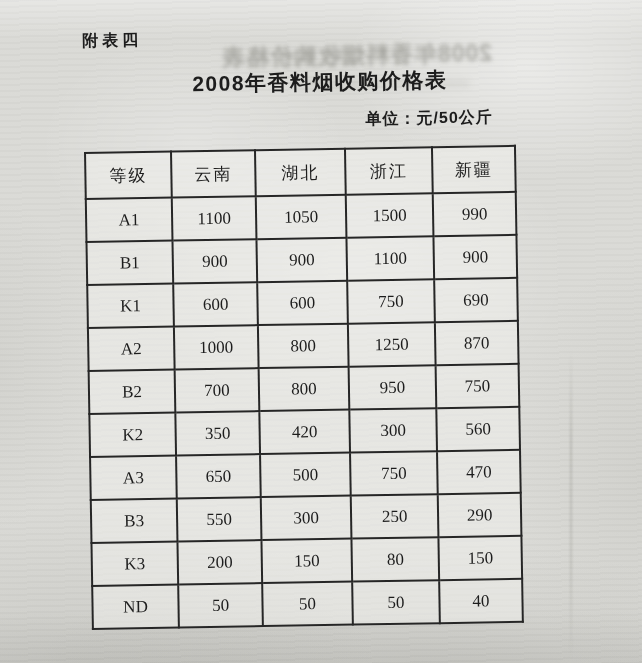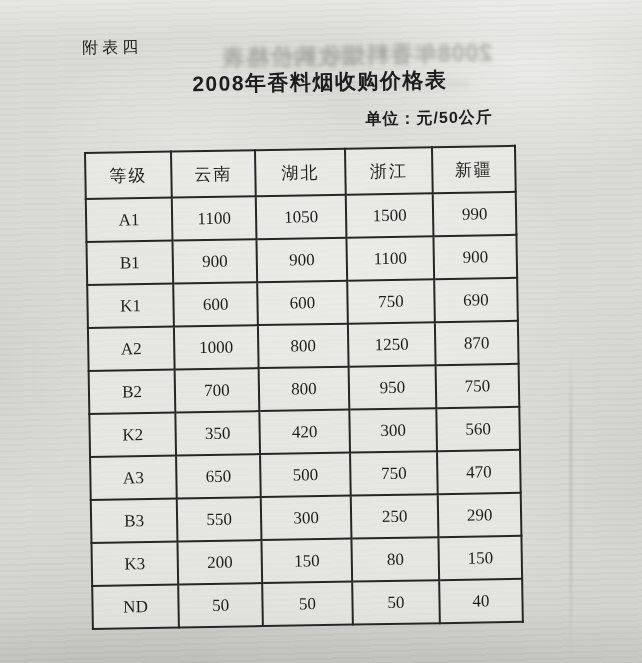--- a/index.html
+++ b/index.html
@@ -72,23 +72,23 @@
   .tilt {
     position: absolute;
     inset: 0;
     transform: rotate(-0.95deg);
     transform-origin: 84px 152px;
     color: var(--ink, #1d1d1d);
   }
   .appendix {
     position: absolute;
     left: 84px;
-    top: 38px;
+    top: 31px;
     font-size: 16px;
-    font-weight: 400;
+    font-weight: 700;
     letter-spacing: 4px;
   }
   .title {
     position: absolute;
     left: 0;
     top: 72px;
     width: 642px;
     margin: 0;
     text-align: center;
     font-family: "Liberation Sans", "DejaVu Sans", sans-serif;

